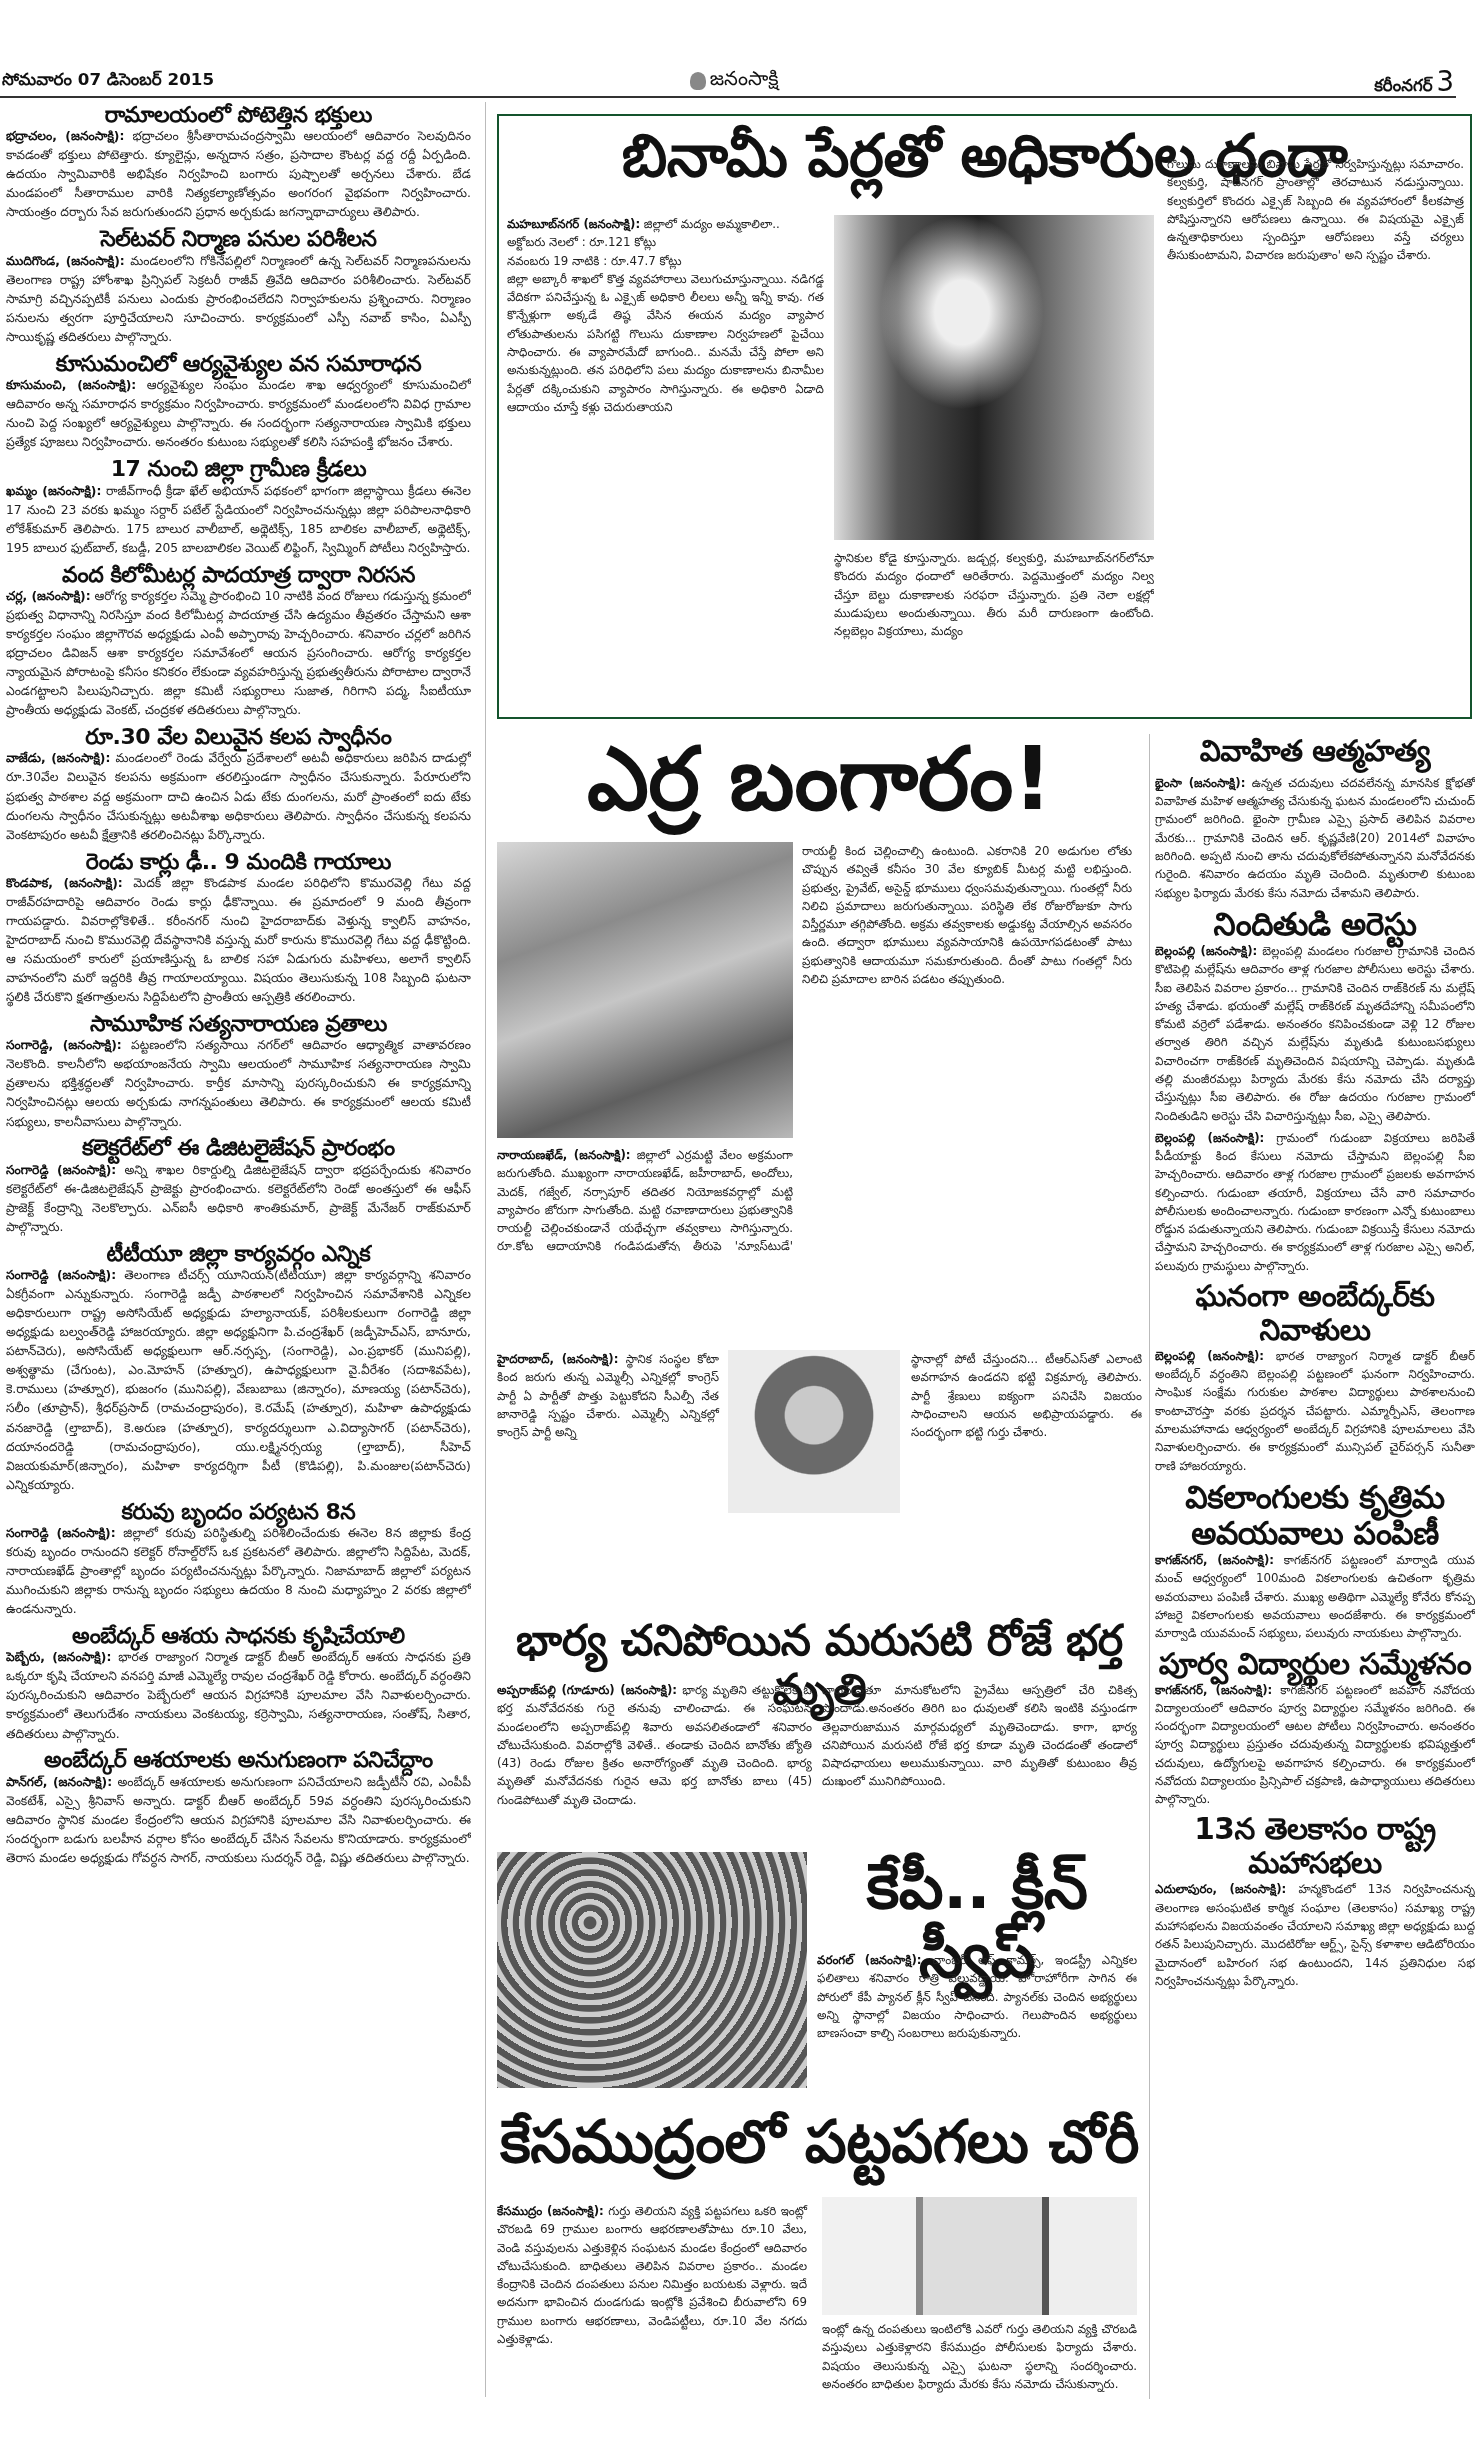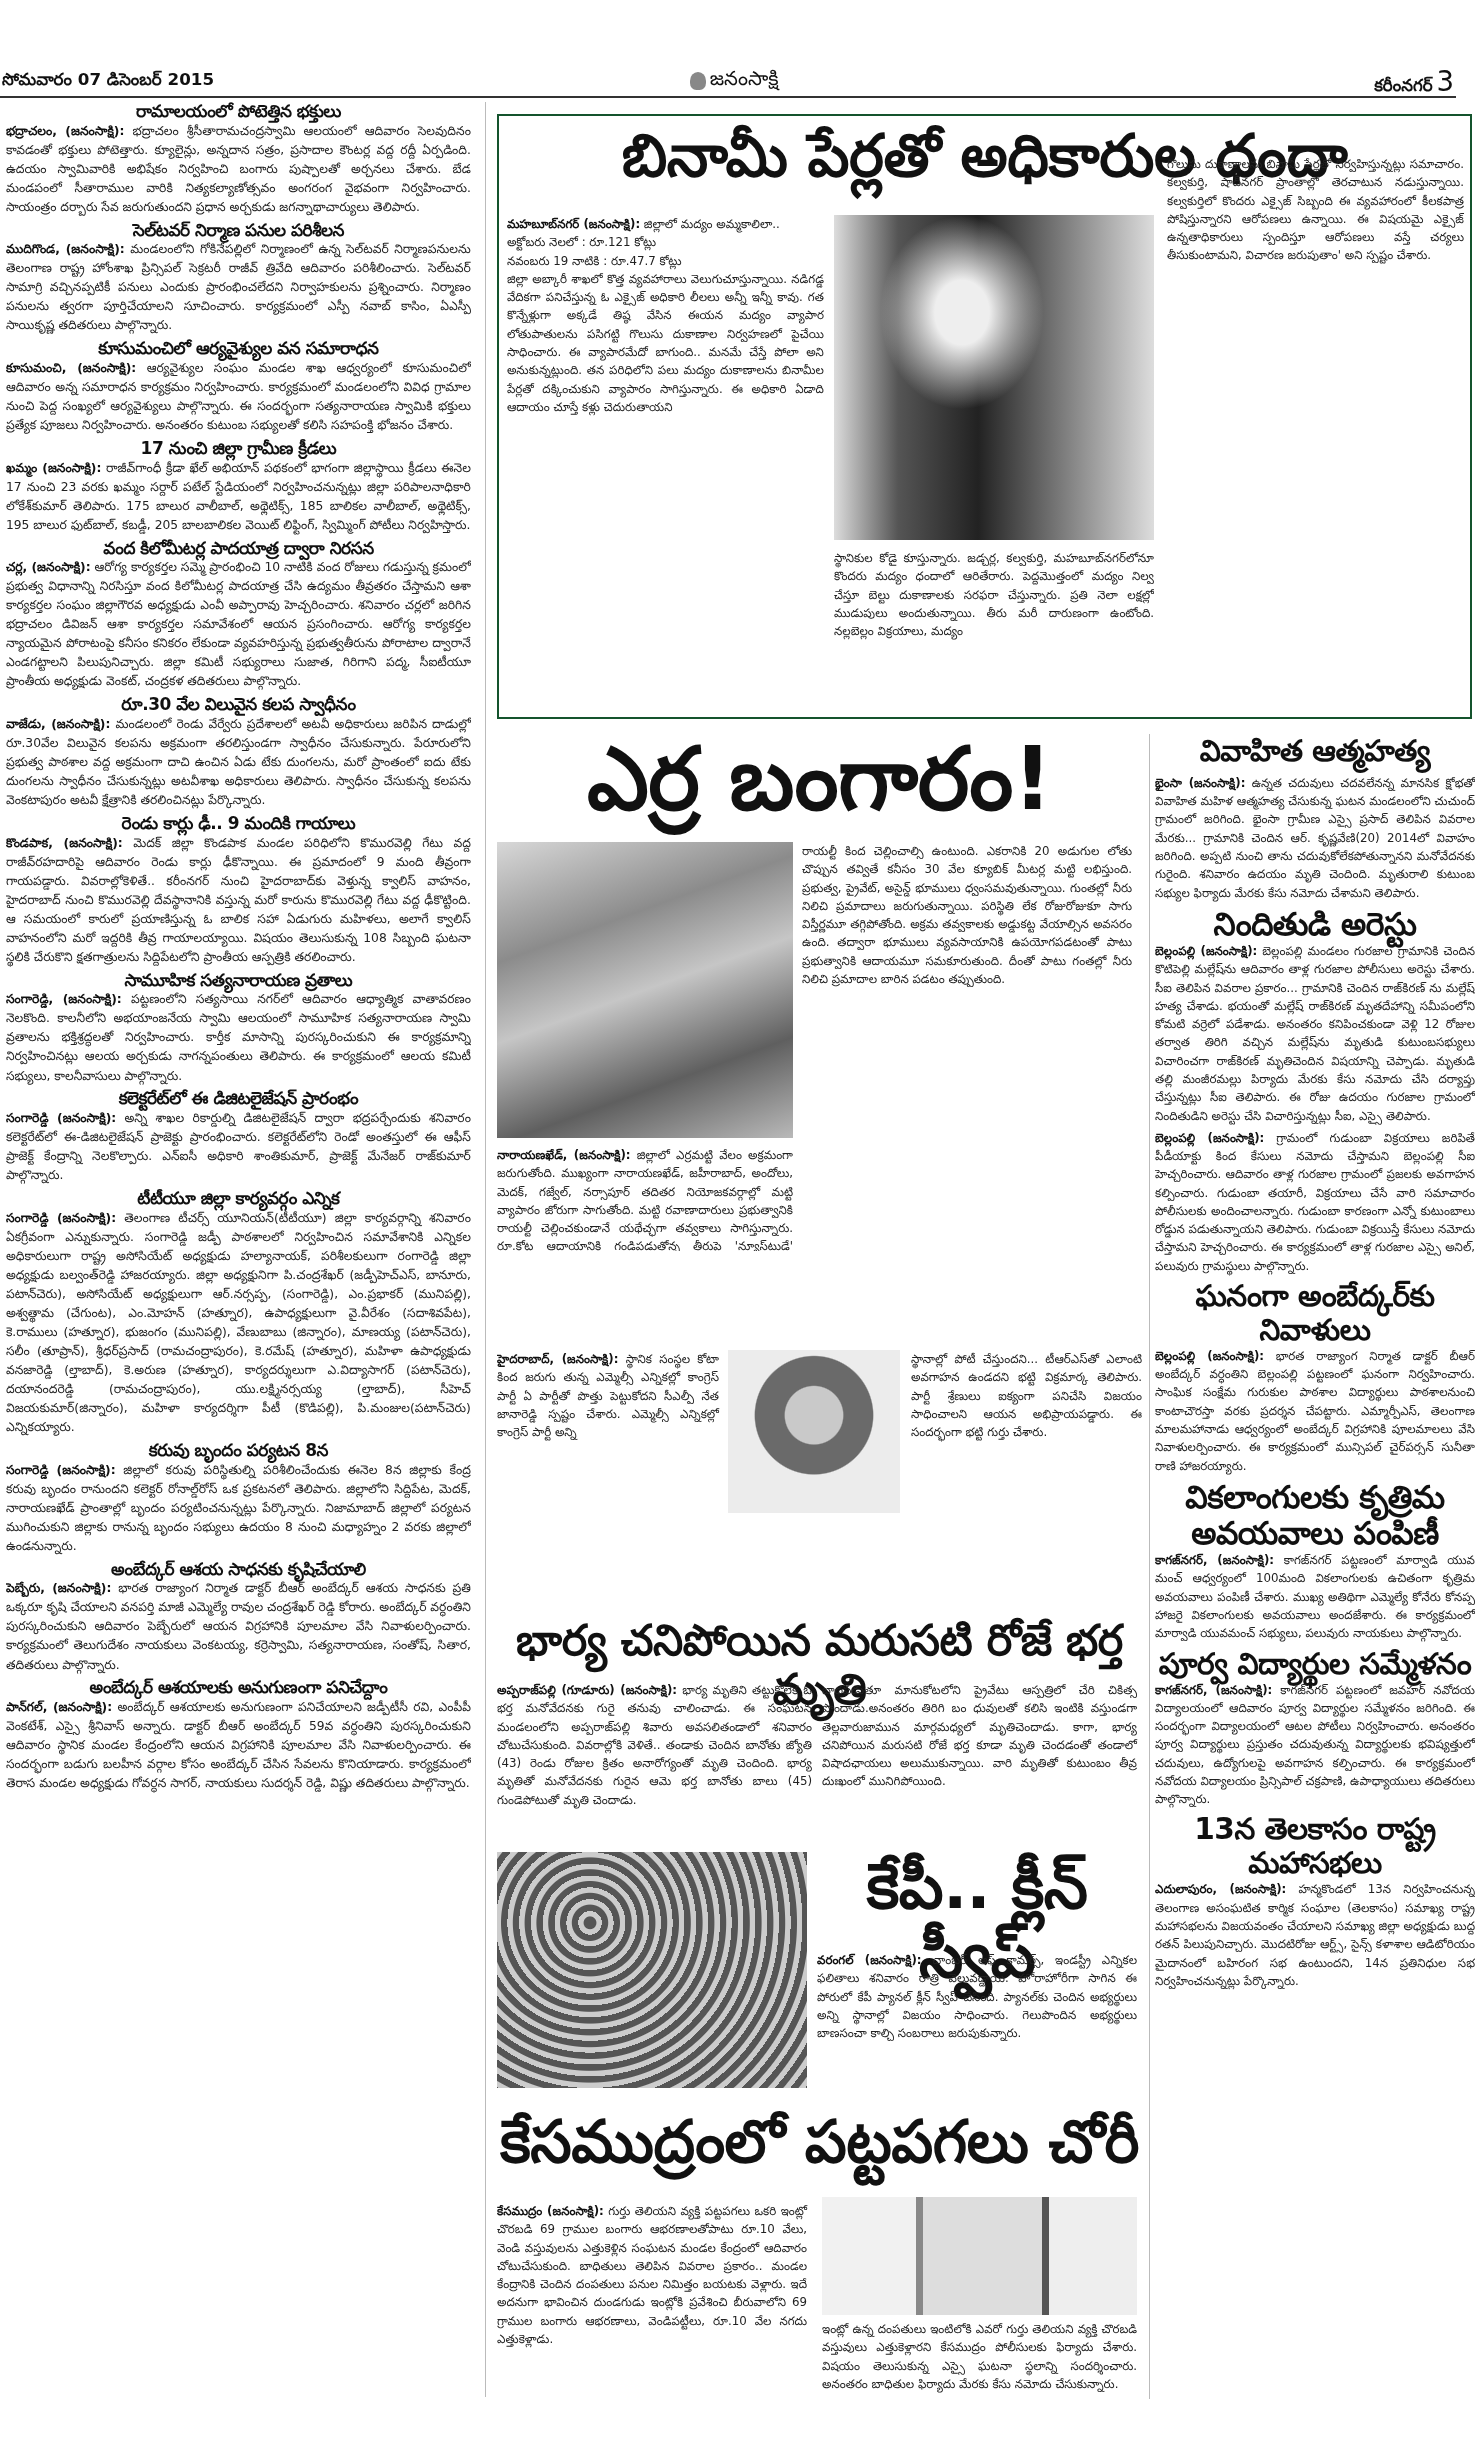--- a/index.html
+++ b/index.html
@@ -11,21 +11,21 @@
   .mh-logo .flame { width: 15.8px; height: 17.7px; background: #888; border-radius: 50% 50% 40% 40%; }
   .mh-page { position: absolute; right: 2px; top: 0; font-size: 16.7px; font-weight: bold; }
   .mh-page .num { font-size: 27.6px; font-weight: normal; margin-left: 3.9px; }
 
   .col { position: absolute; overflow: hidden; }
   .col-left { left: 5.9px; top: 102px; width: 465px; height: 2295px; }
   .vrule { position: absolute; width: 1px; background: #bbb; }
 
   .story { margin-bottom: 3.9px; }
   .hl { font-weight: bold; text-align: center; line-height: 1.15; letter-spacing: -0.5px; }
-  .hl-m { font-size: 17px; }
+  .hl-m { font-size: 22px; }
   .hl-xxl { font-size: 75px; font-family: "DejaVu Sans", sans-serif; }
   .body { font-size: 12.3px; line-height: 1.55; text-align: justify; color: #222; }
   .dateline { font-weight: bold; color: #111; }
 
   .top-box { position: absolute; left: 497px; top: 114px; width: 975px; height: 605px; border: 2px solid #14532d; }
   .top-box .hl { font-size: 59px; margin-top: 5.9px; }
   .tb-col { position: absolute; top: 99px; font-size: 11.8px; line-height: 1.55; text-align: justify; color: #222; overflow: hidden; }
   .photo { position: absolute; background: linear-gradient(135deg, #aaa, #555 45%, #999 70%, #444); }
   .photo-bottle { background:
      radial-gradient(ellipse at 40% 30%, #eee 0 10%, transparent 30%),

